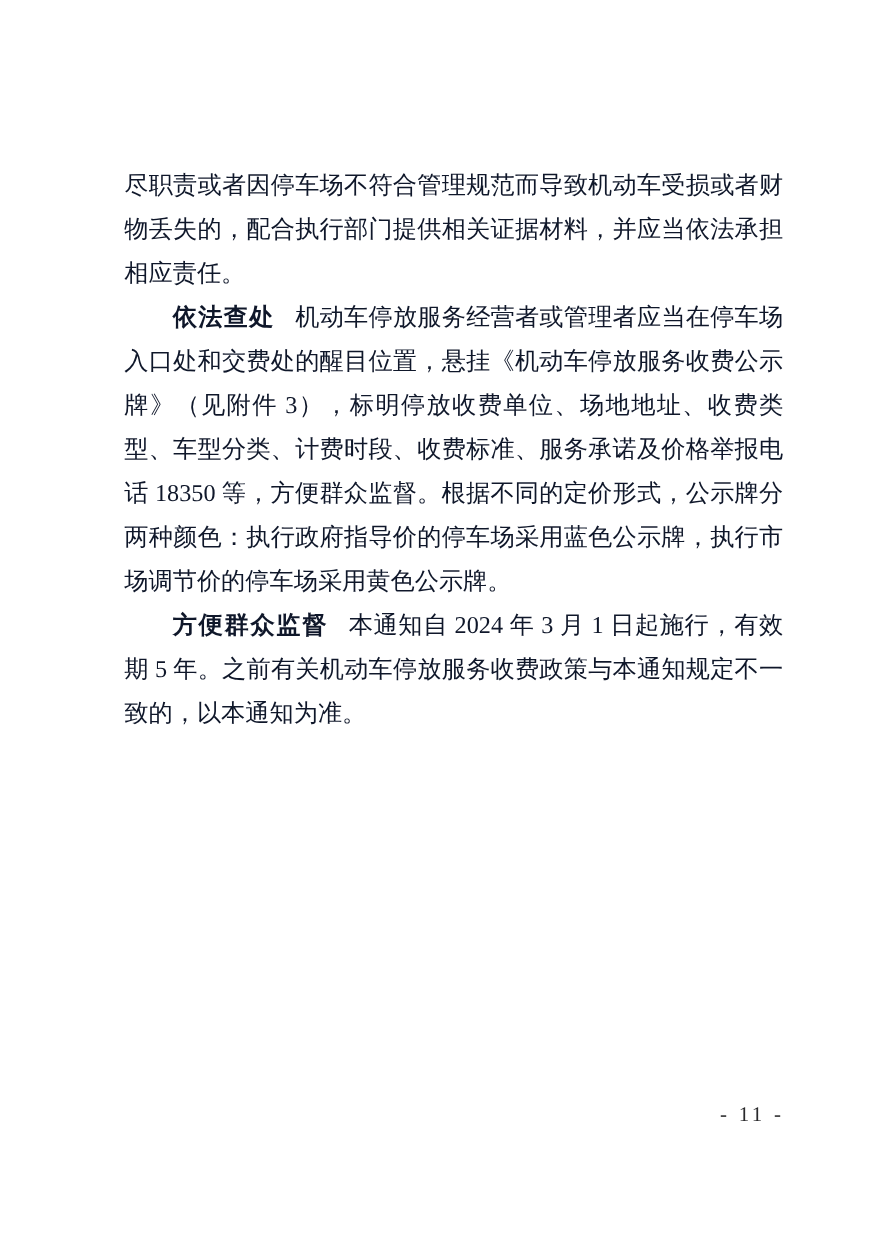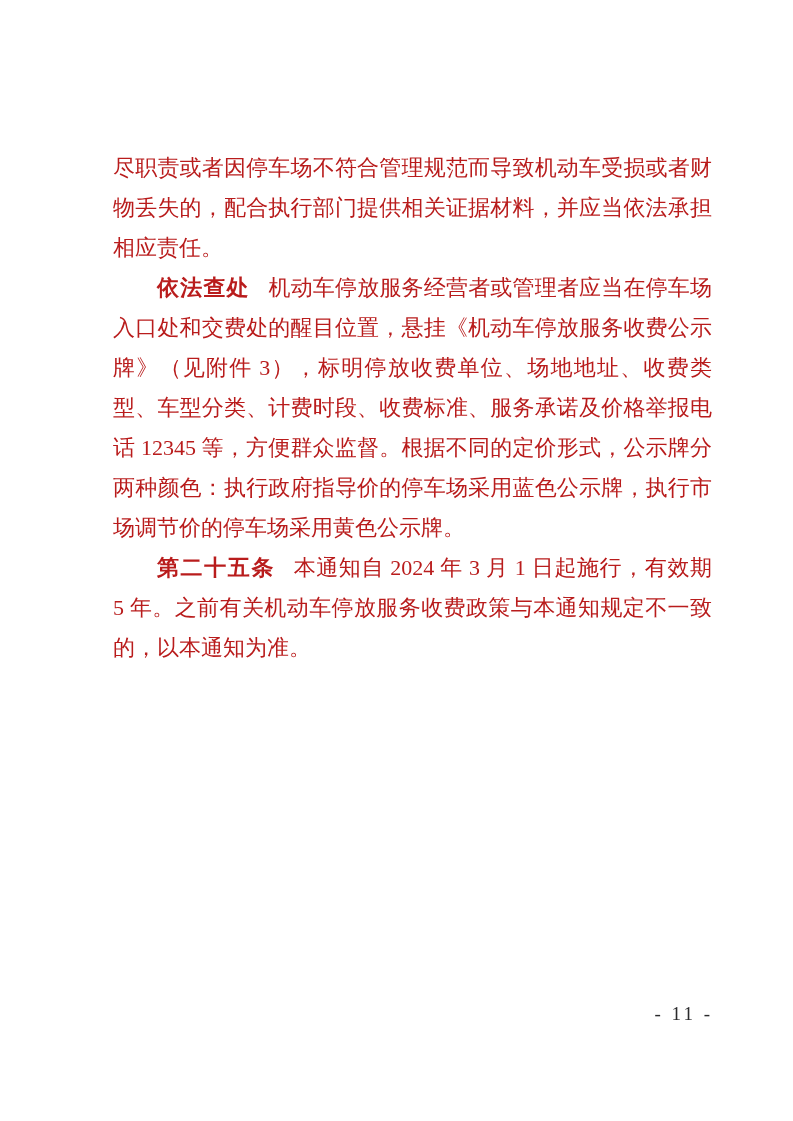--- a/index.html
+++ b/index.html
@@ -14,21 +14,21 @@
     background: #ffffff;
     overflow: hidden;
   }
   .doc {
     position: absolute;
     left: 113px;
     top: 148px;
     width: 599px;
     font-size: 22px;
     line-height: 40px;
-    color: #b91c1c;
+    color: #0f172a;
     text-align: justify;
   }
   .para { margin: 0; }
   .para.clause { text-indent: 2em; }
   .clause-no {
     font-weight: 700;
     font-family: "Liberation Sans", "DejaVu Sans", sans-serif;
     margin-right: 0.85em;
     letter-spacing: 1px;
   }
@@ -45,23 +45,23 @@
 </style>
 </head>
 <body>
 
 <div class="page">
 
   <div class="doc">
 
     <p class="para continuation"><span>尽职责或者因停车场不符合管理规范而导致机动车受损或者财物丢失的，配合执行部门提供相关证据材料，并应当依法承担相应责任。</span></p>
 
-    <p class="para clause"><b class="clause-no">依法查处</b><span>机动车停放服务经营者或管理者应当在停车场入口处和交费处的醒目位置，悬挂《机动车停放服务收费公示牌》（见附件 3），标明停放收费单位、场地地址、收费类型、车型分类、计费时段、收费标准、服务承诺及价格举报电话 12345 等，方便群众监督。根据不同的定价形式，公示牌分两种颜色：执行政府指导价的停车场采用蓝色公示牌，执行市场调节价的停车场采用黄色公示牌。</span></p>
+    <p class="para clause"><b class="clause-no">依法查处</b><span>机动车停放服务经营者或管理者应当在停车场入口处和交费处的醒目位置，悬挂《机动车停放服务收费公示牌》（见附件 3），标明停放收费单位、场地地址、收费类型、车型分类、计费时段、收费标准、服务承诺及价格举报电话 18350 等，方便群众监督。根据不同的定价形式，公示牌分两种颜色：执行政府指导价的停车场采用蓝色公示牌，执行市场调节价的停车场采用黄色公示牌。</span></p>
 
 
 
-    <p class="para clause"><b class="clause-no">第二十五条</b><span>本通知自 2024 年 3 月 1 日起施行，有效期 5 年。之前有关机动车停放服务收费政策与本通知规定不一致的，以本通知为准。</span></p>
+    <p class="para clause"><b class="clause-no">方便群众监督</b><span>本通知自 2024 年 3 月 1 日起施行，有效期 5 年。之前有关机动车停放服务收费政策与本通知规定不一致的，以本通知为准。</span></p>
 
   </div>
 
   <div class="page-number">- 11 -</div>
 
 </div>
 
 </body></html>

